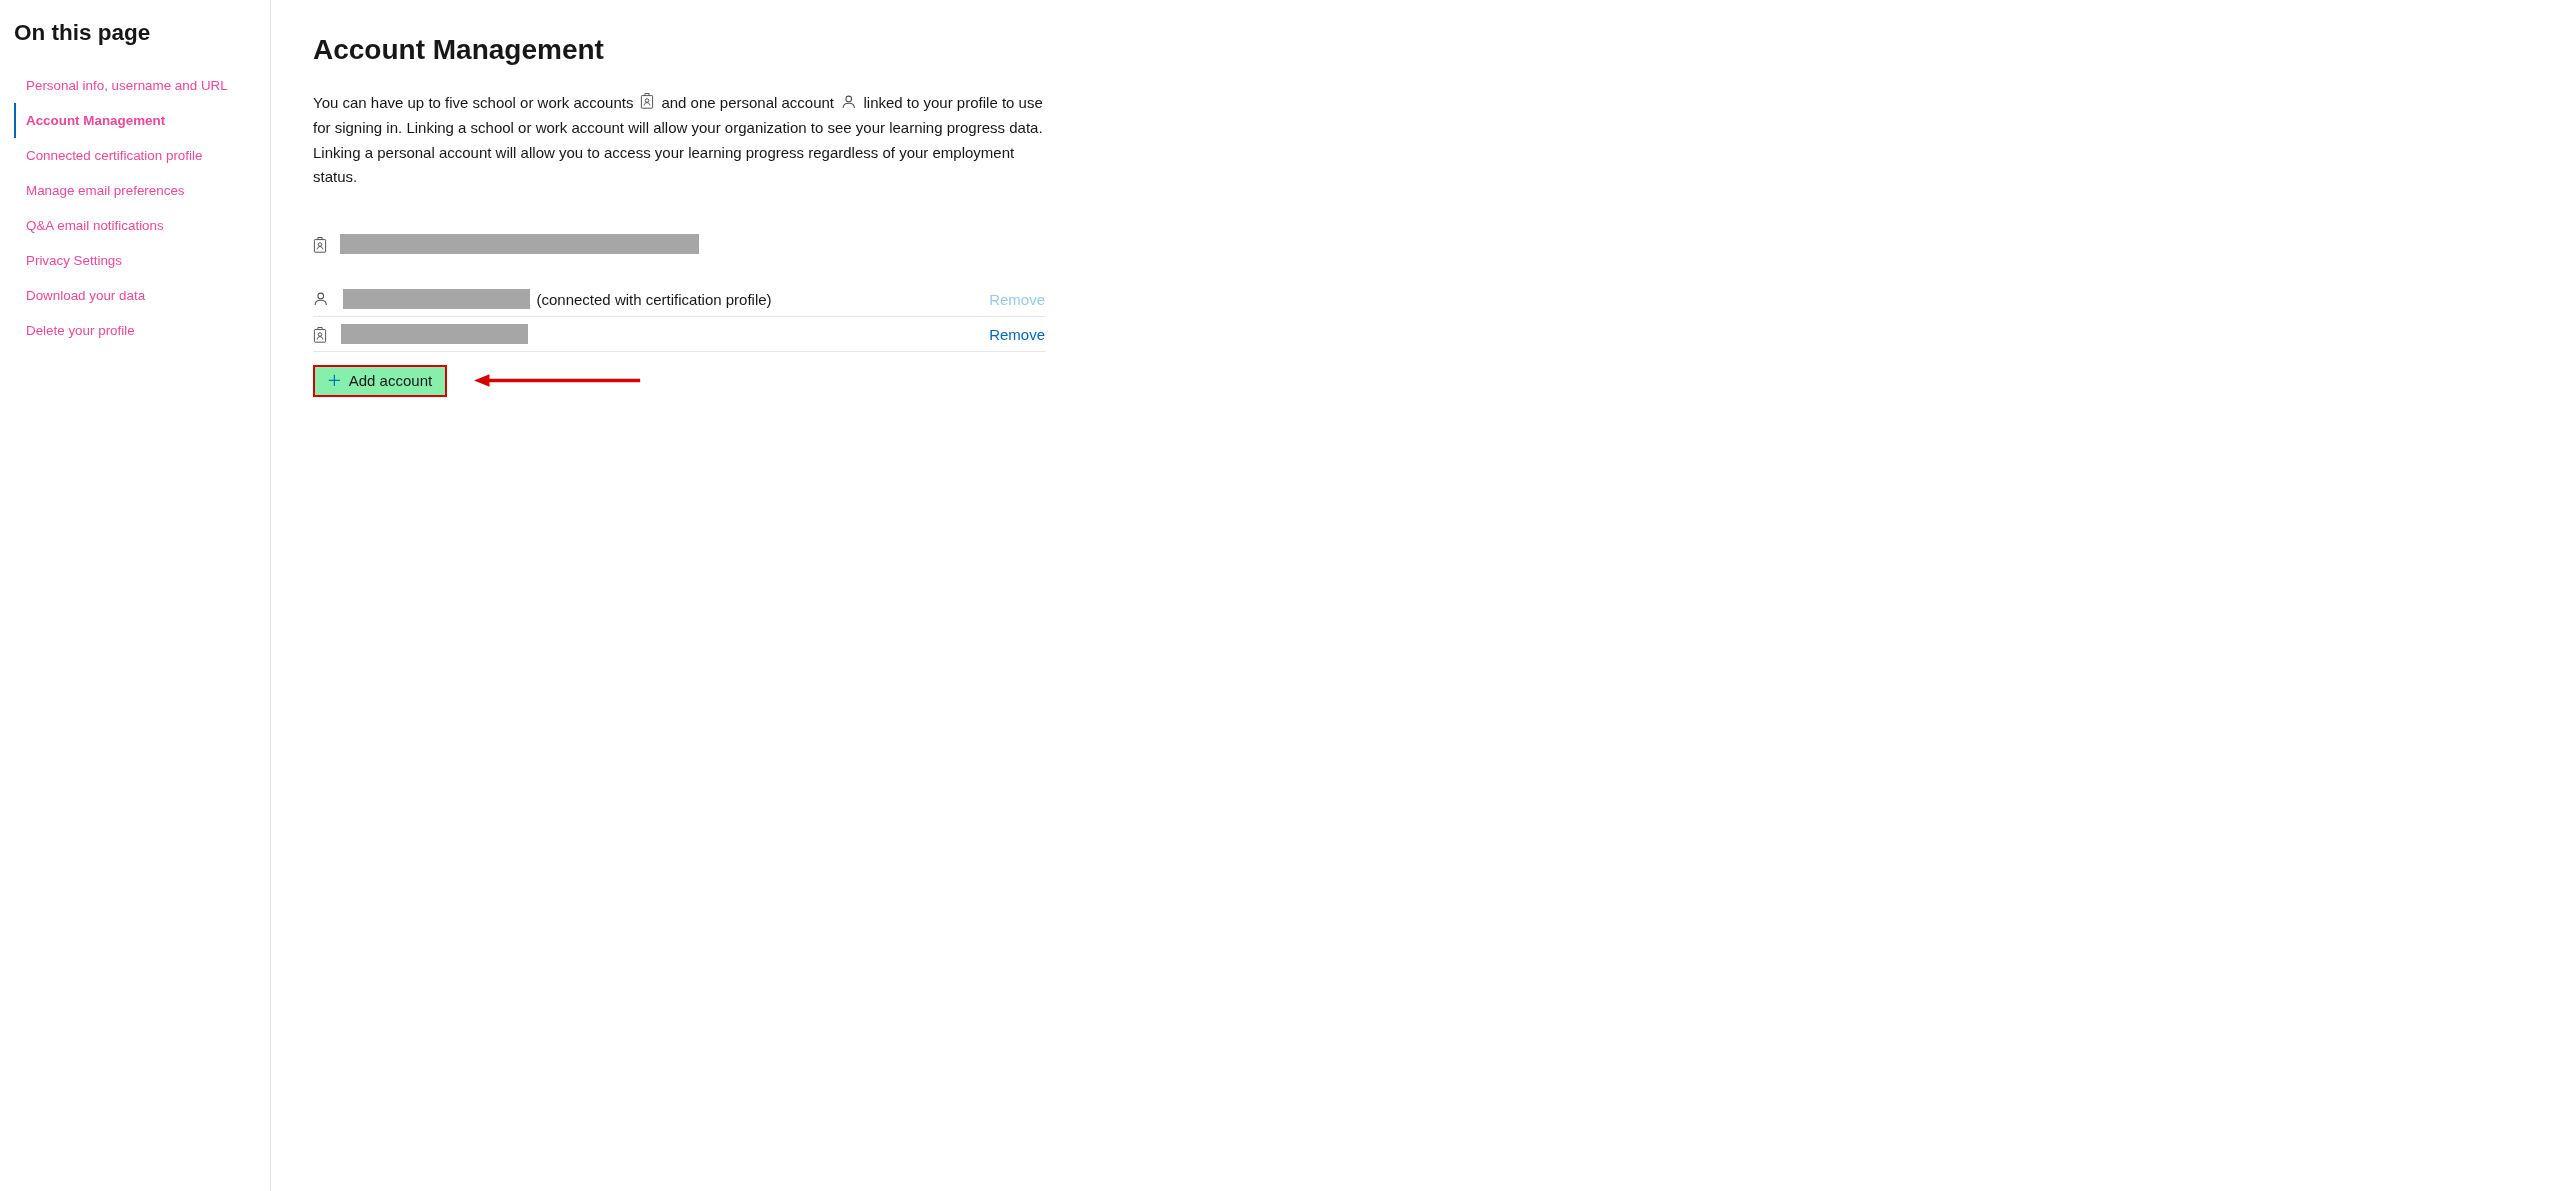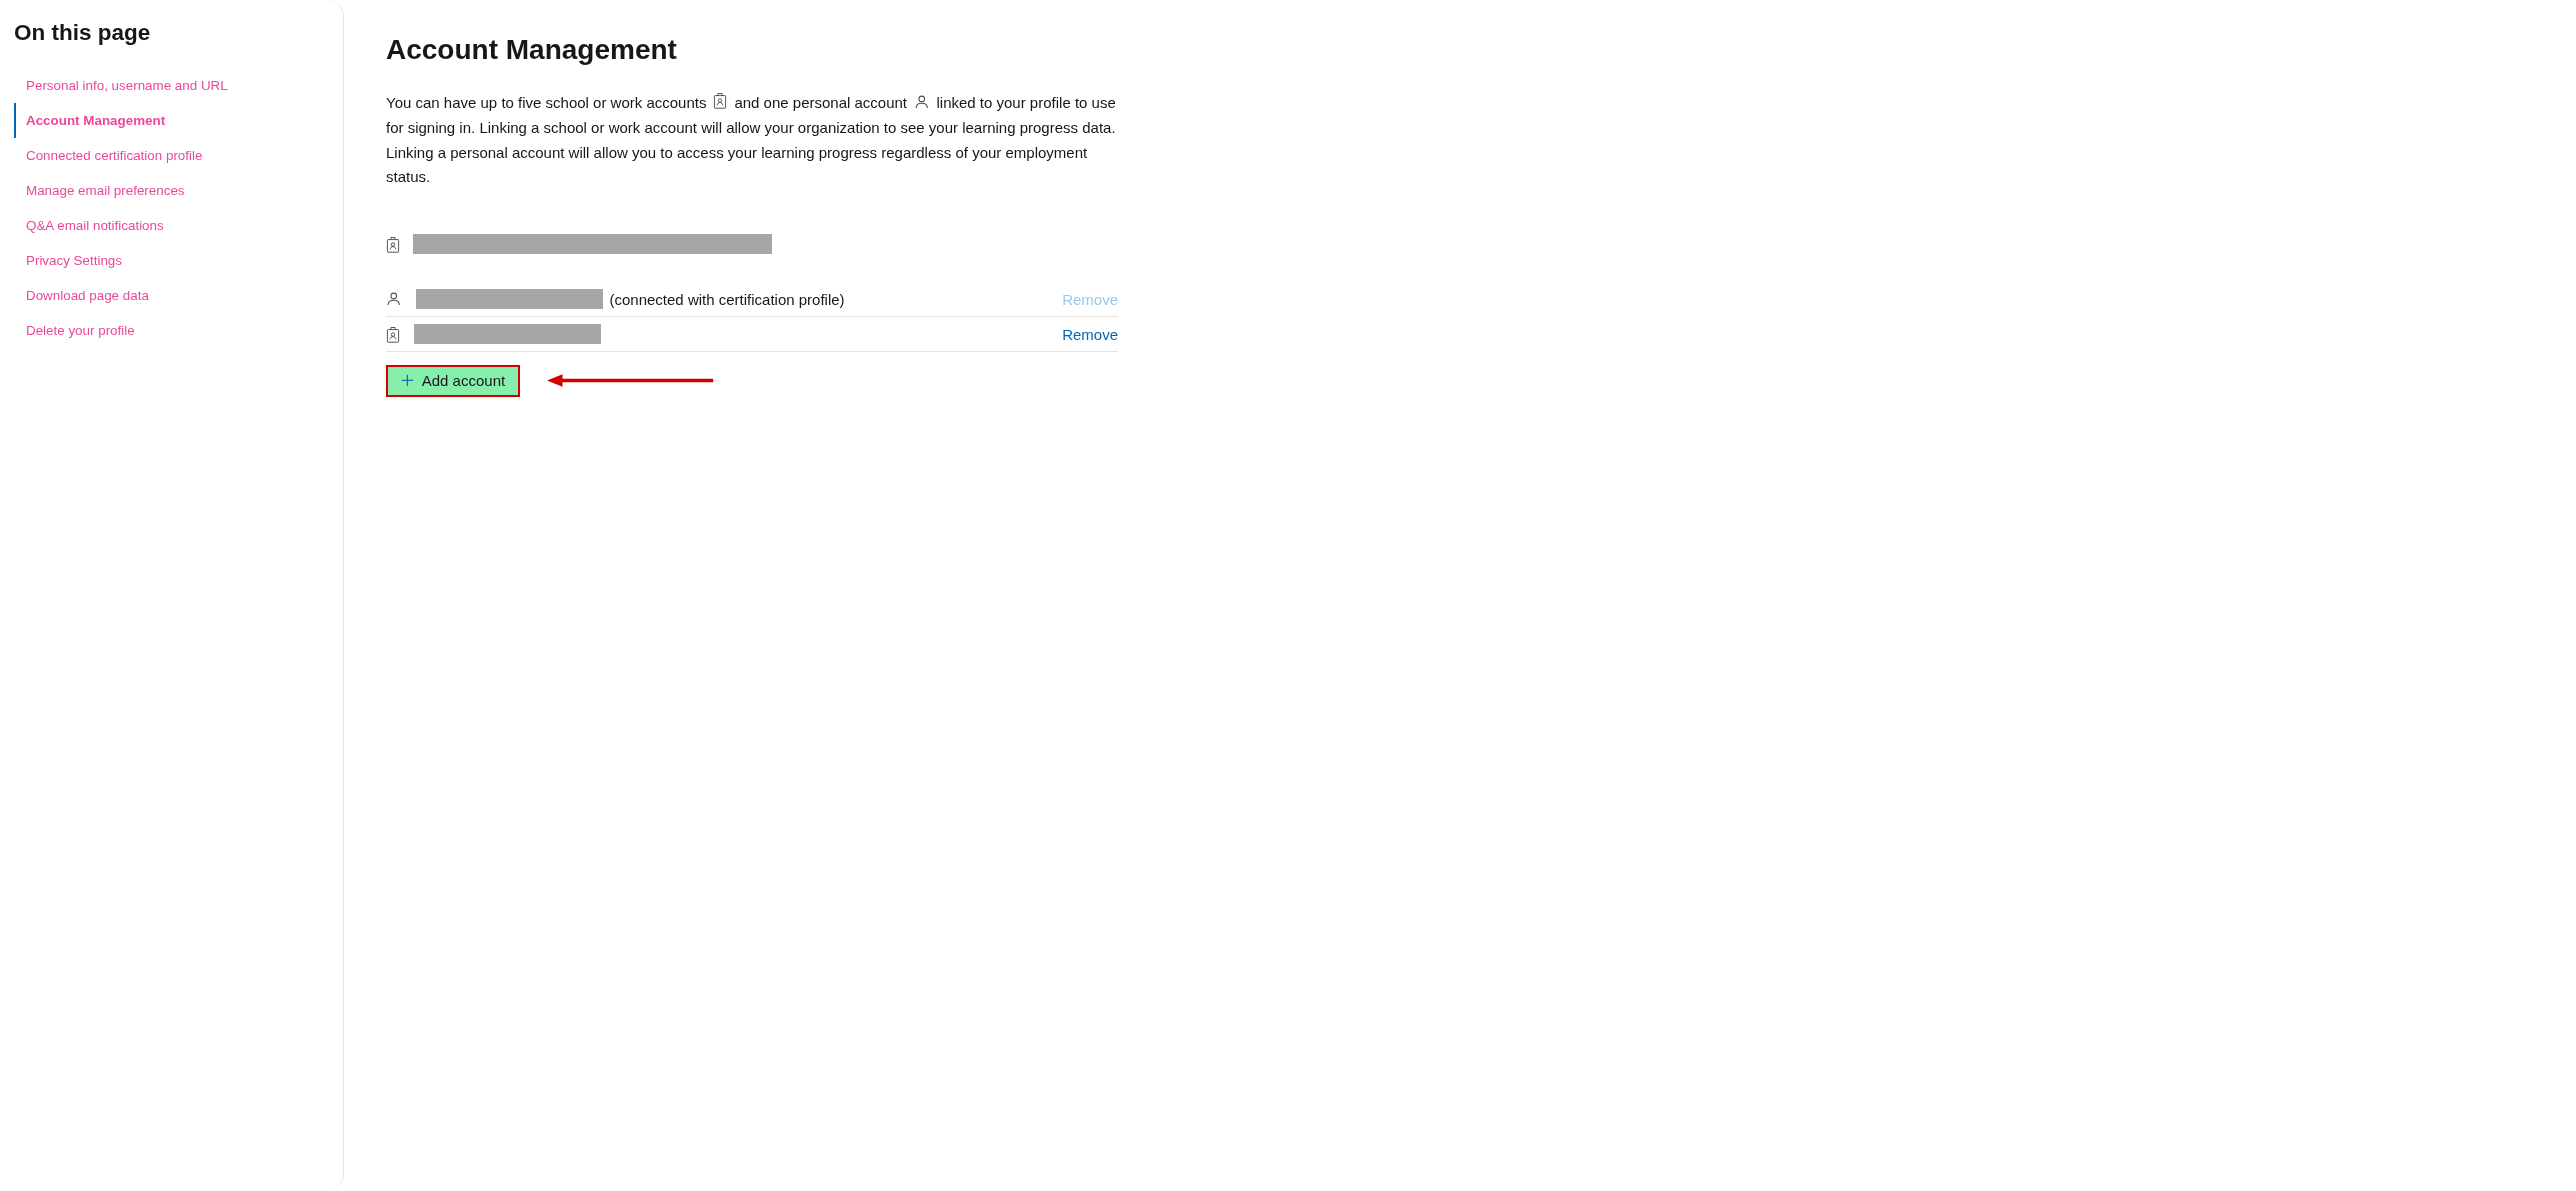--- a/index.html
+++ b/index.html
@@ -8,24 +8,23 @@
       box-sizing: border-box;
     }
     body {
       font-family: "Segoe UI", -apple-system, BlinkMacSystemFont, sans-serif;
       background: #ffffff;
       color: #171717;
       display: flex;
       min-height: 100vh;
     }
     .sidebar {
-      width: 344px;
+      width: 271px;
       padding: 14px 14px 14px 14px;
       border-right: 0.7px solid #e5e5e5;
-      border-radius: 17px;
     }
     .sidebar-title {
       font-size: 22.5px;
       font-weight: 600;
       margin-bottom: 22.5px;
       margin-top: 5.6px;
     }
     .sidebar-nav {
       list-style: none;
     }
@@ -128,21 +127,21 @@
 
 <aside class="sidebar">
   <h2 class="sidebar-title">On this page</h2>
   <ul class="sidebar-nav">
     <li><span>Personal info, username and URL</span></li>
     <li class="active"><span>Account Management</span></li>
     <li><span>Connected certification profile</span></li>
     <li><span>Manage email preferences</span></li>
     <li><span>Q&amp;A email notifications</span></li>
     <li><span>Privacy Settings</span></li>
-    <li><span>Download page data</span></li>
+    <li><span>Download your data</span></li>
     <li><span>Delete your profile</span></li>
   </ul>
 </aside>
 
 <main class="main">
   <h1 class="page-heading">Account Management</h1>
 
   <p class="description">
     <span>You can have up to five school or work accounts </span>
     <span class="inline-icon">

